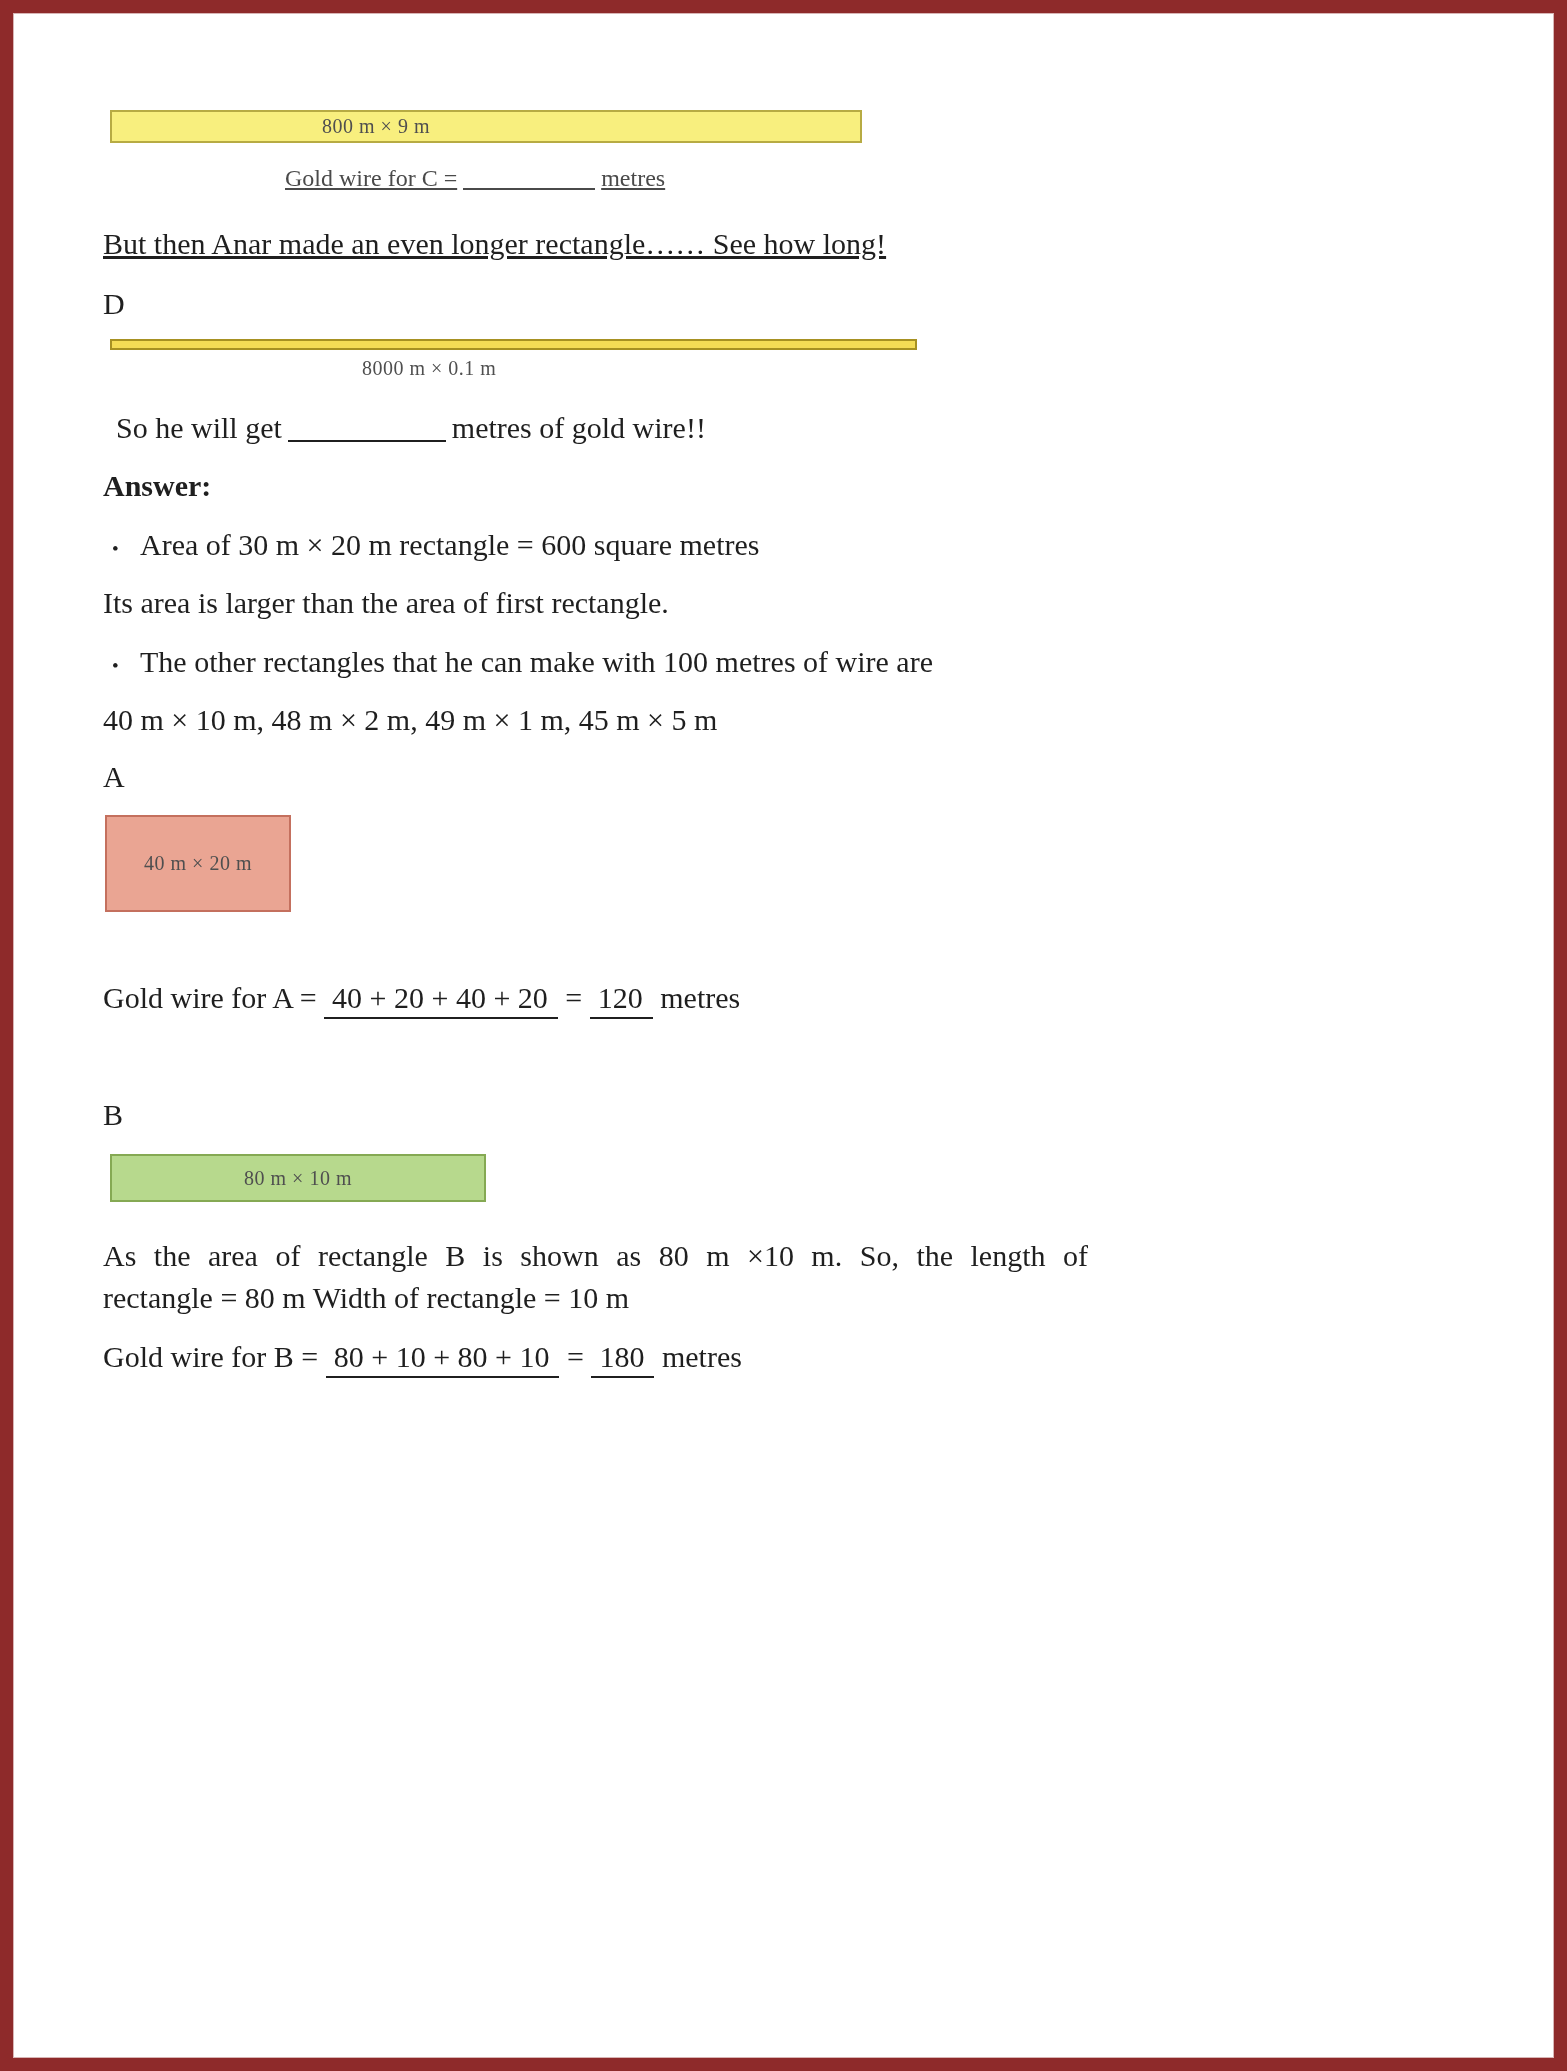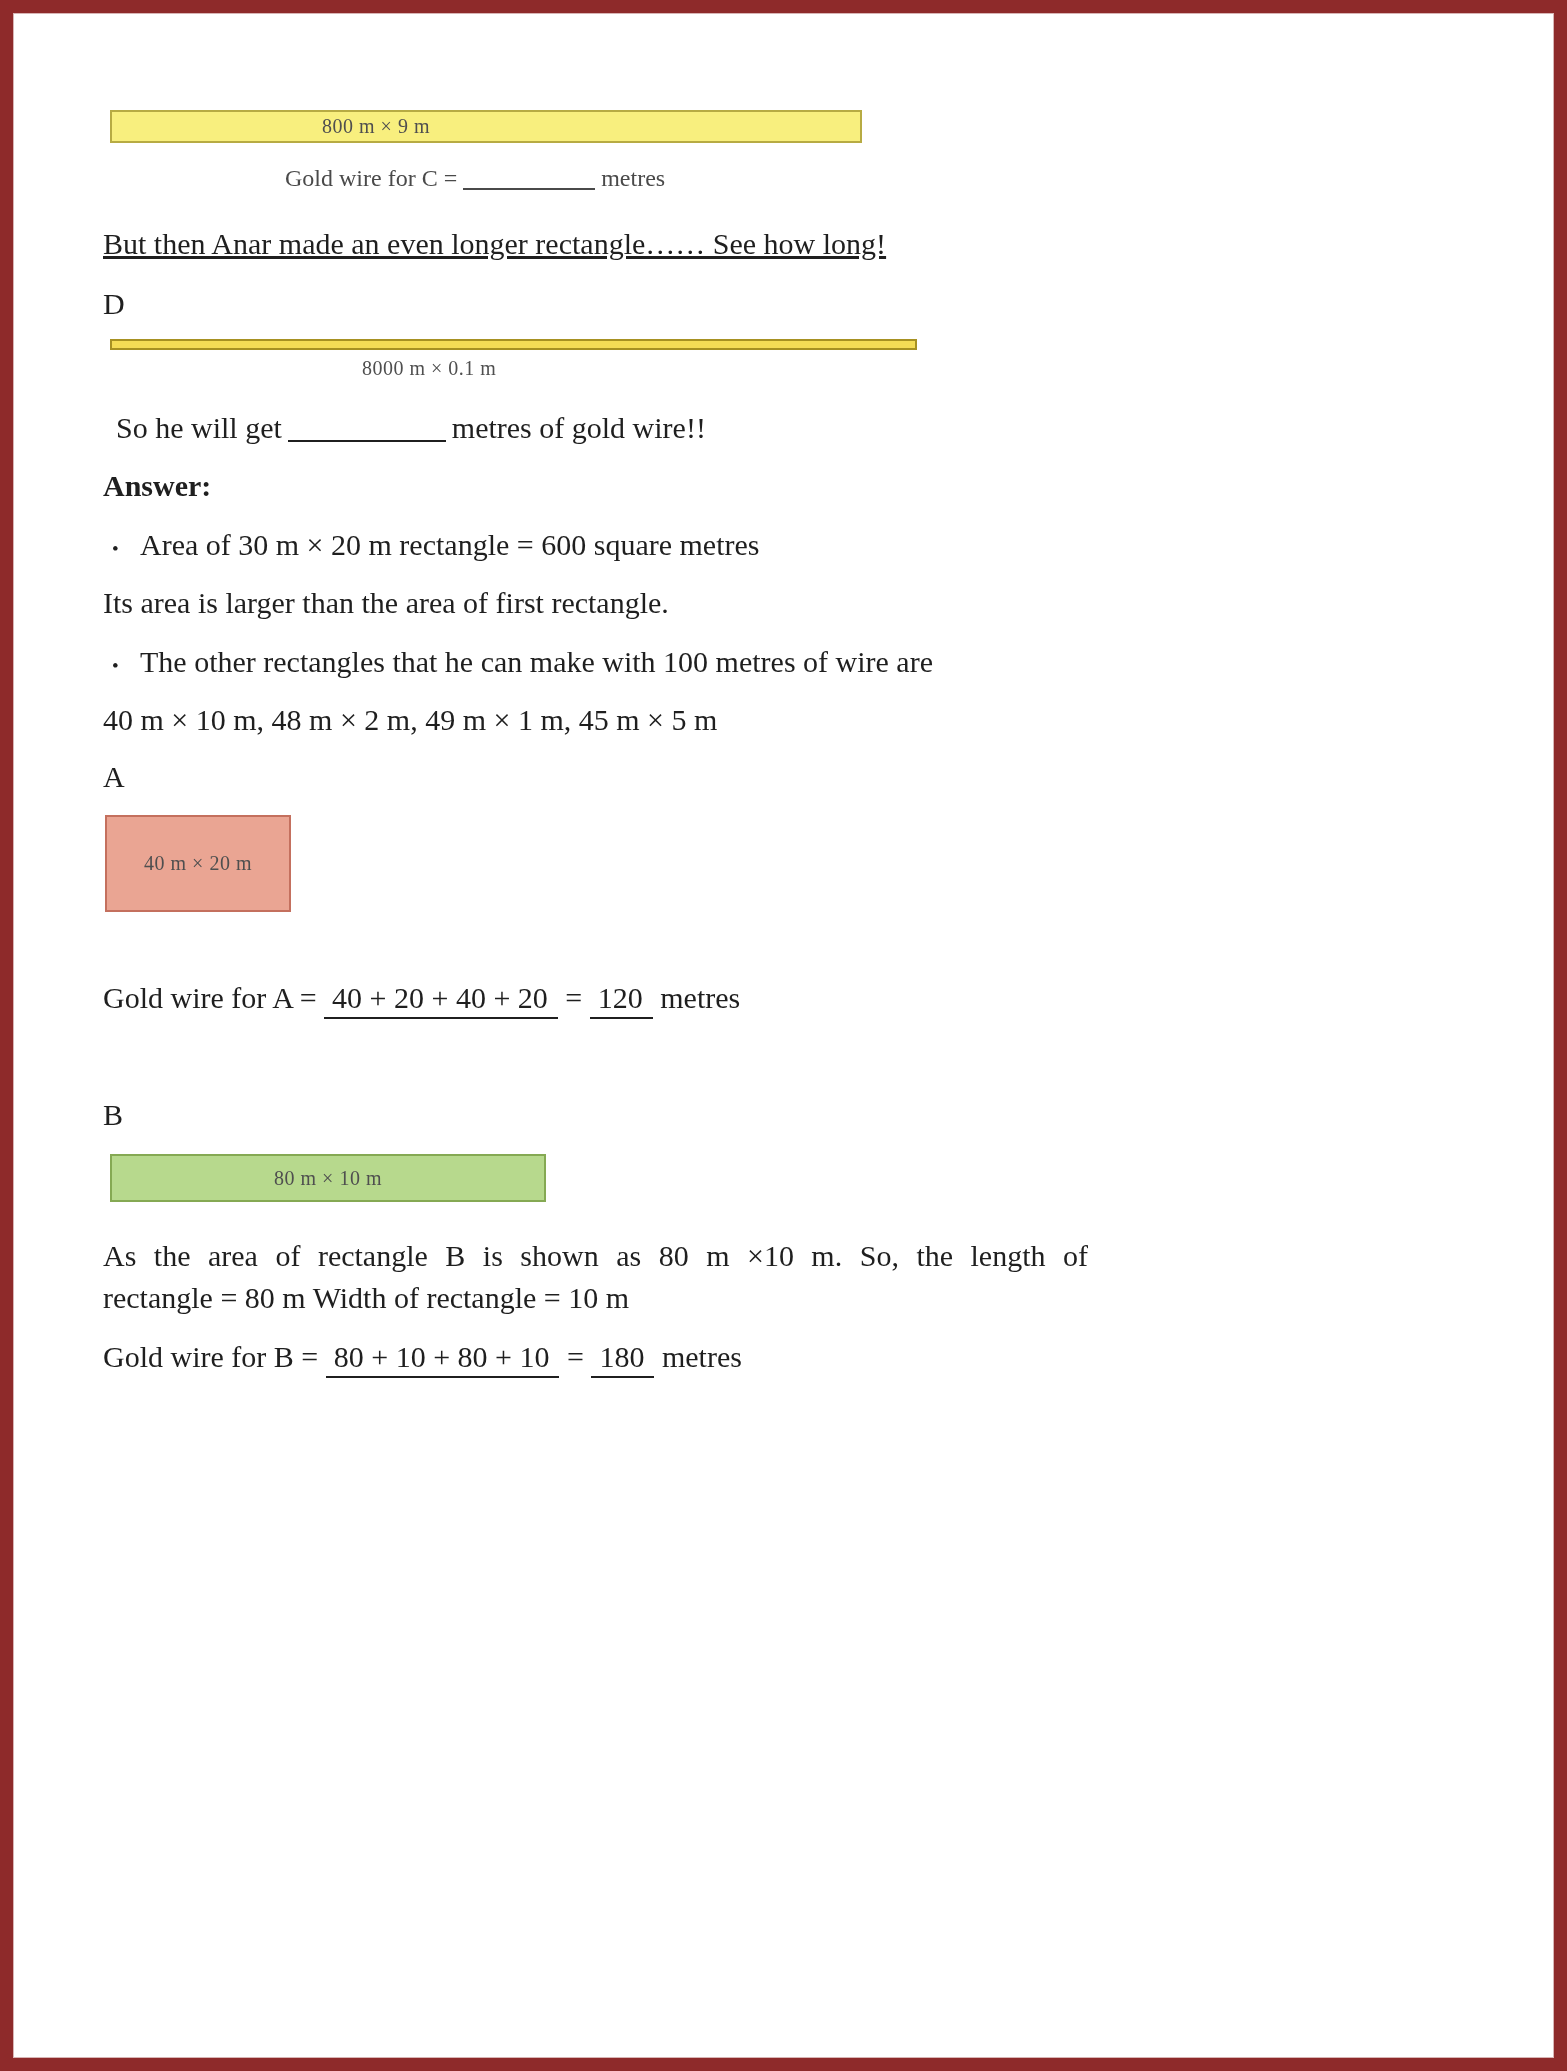--- a/index.html
+++ b/index.html
@@ -10,21 +10,21 @@
     background:#ffffff;
     border:13px solid var(--frame, #8e2a2a);
     box-shadow: inset 0 0 0 1px rgba(142,42,42,.35);
     font-family:"Liberation Serif", serif;
     color:#1f1f1f;
     overflow:hidden;
   }
   .abs { position:absolute; }
   .body-text { font-size:30px; line-height:1.25; }
   .bold { font-weight:bold; }
-  .gray { color:#4a4a4a; }
+  .gray { color:#4a4a4a;text-decoration:underline; }
   .small-label { font-size:20px; color:#4f4f4f; letter-spacing:.5px; }
 
   .blank {
     display:inline-block;
     border-bottom:2px solid currentColor;
     height:1em;
     vertical-align:baseline;
     transform:translateY(4px);
     margin:0 6px;
   }
@@ -48,21 +48,21 @@
   .bar-d {
     left:97px; top:326px; width:807px; height:11px;
     background:var(--gold-fill); border:2px solid var(--gold-border);
   }
   .rect-a {
     left:92px; top:802px; width:186px; height:97px;
     background:var(--salmon-fill); border:2px solid var(--salmon-border);
     display:flex; align-items:center; justify-content:center;
   }
   .rect-b {
-    left:97px; top:1141px; width:436px; height:48px;
+    left:97px; top:1141px; width:376px; height:48px;
     background:var(--green-fill); border:2px solid var(--green-border);
     display:flex; align-items:center; justify-content:center;
   }
 
   
   .gold-c   { left:272px; top:149px; font-size:24px; }
   .intro    { left:90px;  top:212px;text-decoration:underline; }
   .label-d  { left:90px;  top:272px; }
   .bar-d-label { left:349px; top:344px; }
   .so-line  { left:90px;  top:395px;margin-left:13px; }

